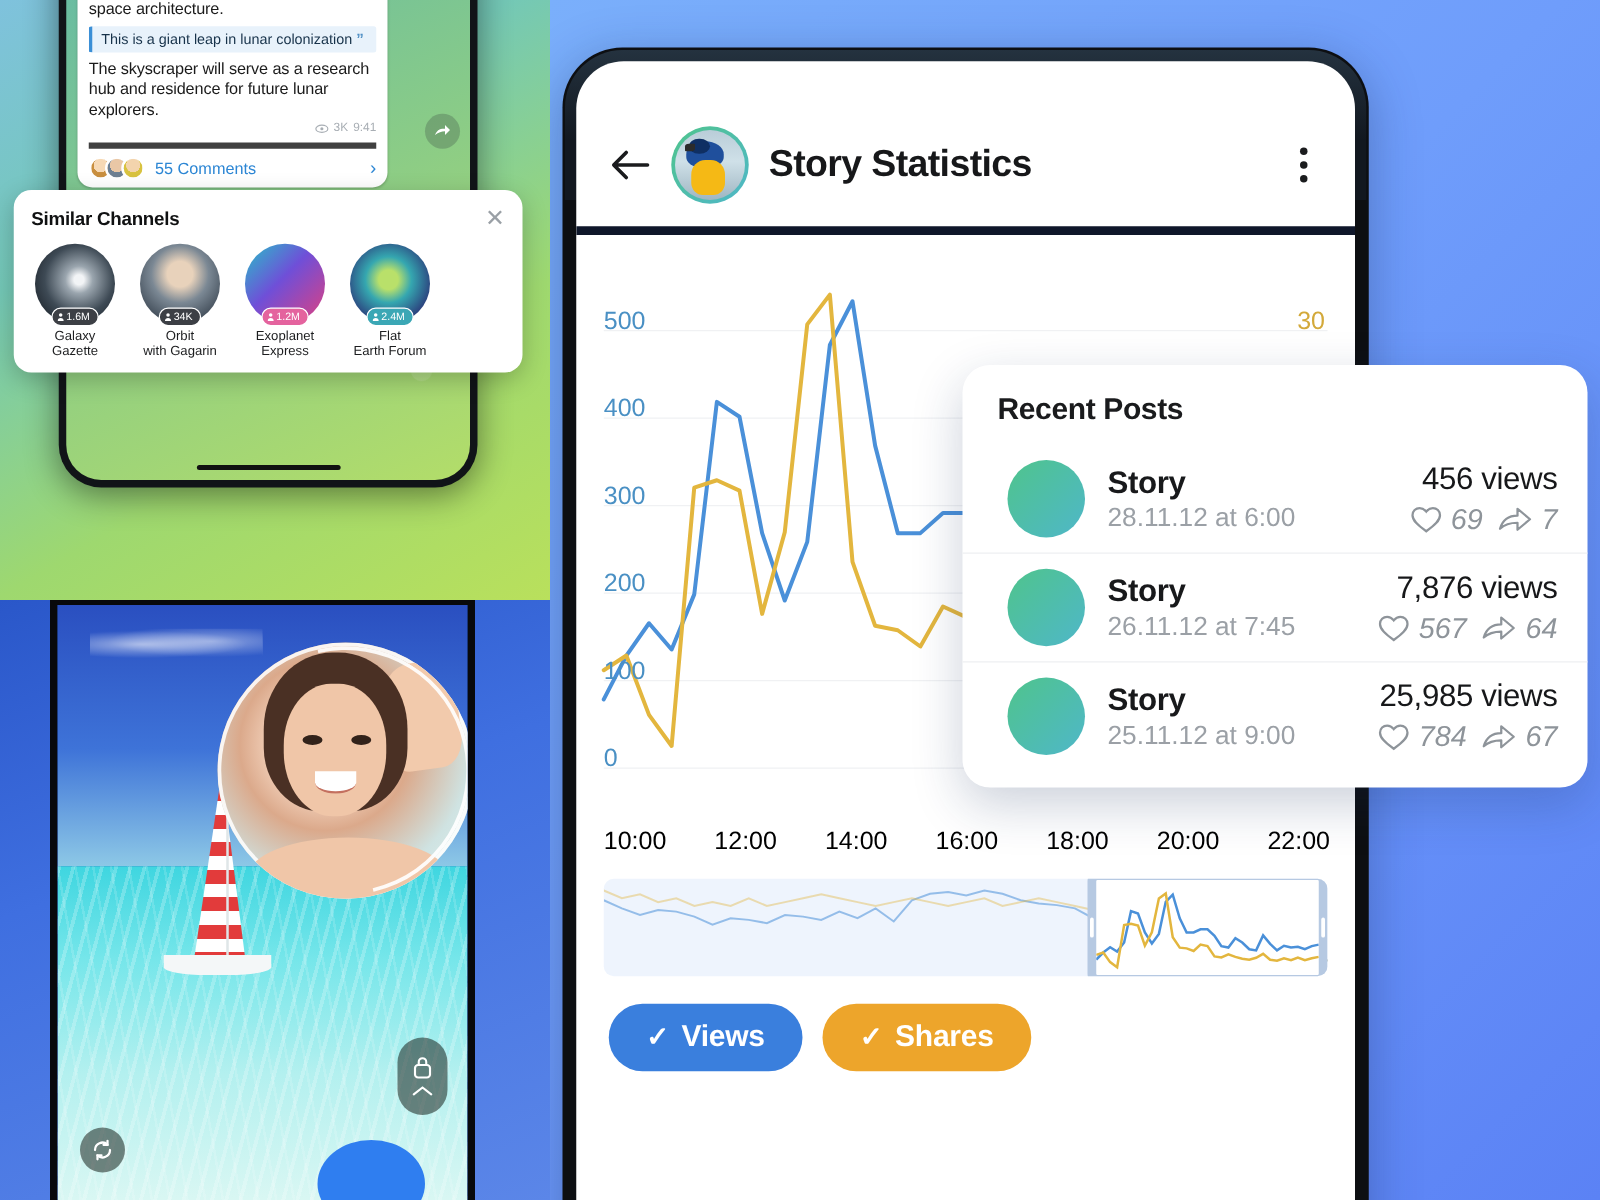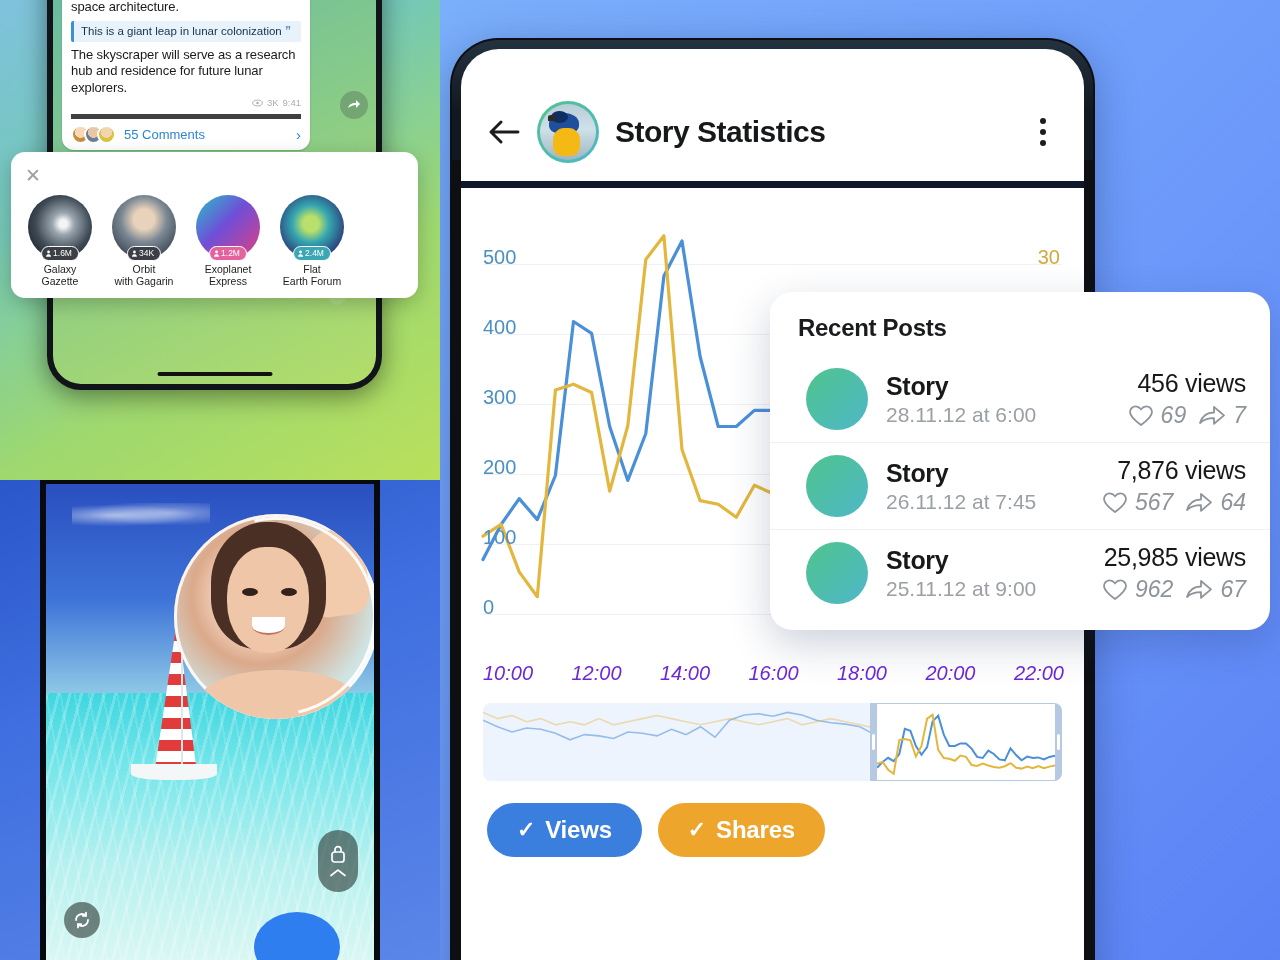--- a/index.html
+++ b/index.html
@@ -211,21 +211,21 @@
     background:#2b2b2b; border-radius:40% 10% 40% 10%; }
   .hdr-title{ font-size:30px; font-weight:700; color:#17181a; flex:1; letter-spacing:-.5px; }
   .kebab{ width:30px; display:flex; flex-direction:column; align-items:center; gap:5px; }
   .kebab i{ width:6px; height:6px; border-radius:50%; background:#1b1c1e; display:block; }
 
   .chart-wrap{ position:relative; padding: 12px 0 0 0; height: 468px; }
   .ytick{ position:absolute; left:22px; font-size:20px; color:#4a90c4; }
   .ytick-r{ position:absolute; right:24px; font-size:20px; color:#d3a93a; }
   .gline{ position:absolute; left:22px; right:22px; height:1px; background:#f0f1f3; }
   .xaxis{ display:flex; justify-content:space-between; padding: 6px 20px 0 22px;
-    font-size:20px; color:#6d28d9;font-style:italic; }
+    font-size:20px; color:#000000; }
   .xaxis span{ flex:1; text-align:left; }
   .xaxis span:last-child{ flex:0 0 auto; }
 
   .scrub{ margin: 18px 22px 0 22px; height:78px; position:relative;
     background:#eef4fd; border-radius:8px; overflow:hidden; }
   .scrub-win{ position:absolute; right:0; top:-6px; width:192px; height:90px;
     background:#fff; border:7px solid #b6c9e2; border-radius:8px; box-sizing:border-box; }
   .scrub-win::before,.scrub-win::after{ content:""; position:absolute; top:50%;
     transform:translateY(-50%); width:3px; height:16px; background:#fff; border-radius:2px; }
   .scrub-win::before{ left:-5px; } .scrub-win::after{ right:-5px; }
@@ -312,20 +312,21 @@
         </div>
         <div class="joined">You joined the channel</div>
         <div id="home-ind"></div>
       </div>
     </div>
 
     <div id="tl-sheet">
       <div id="sheet-inner" style="pointer-events:auto;">
         <span class="sheet-tip"></span>
         <div class="sheet-head">
+          <span class="sheet-title">Similar Channels</span>
           <span class="sheet-x">✕</span>
         </div>
         <div class="chan-row" id="chan-row">
             <div class="chan">
               <div class="chan-av av1">
                 <span class="badge b-dark">
                   <svg class="pi" viewBox="0 0 6 8">
                     <circle cx="3" cy="2.2" r="1.7" fill="#fff"></circle>
                     <path d="M0 8c0-2 1.4-3 3-3s3 1 3 3z" fill="#fff"></path>
                   </svg>
@@ -566,21 +567,21 @@
             <span class="p-title" style="display:block">Story</span>
             <span class="p-date" style="display:block">25.11.12 at 9:00</span>
           </span>
           <span class="p-right">
             <span class="p-views" style="display:block">25,985 views</span>
             <span class="p-stats">
               <span class="sgrp">
                 <svg width="26" height="23" viewBox="0 0 26 23">
                   <path d="M13 21C6 16 2 12.4 2 8.1 2 4.8 4.6 2.4 7.7 2.4c1.9 0 3.8 1 5.3 2.9 1.5-1.9 3.4-2.9 5.3-2.9 3.1 0 5.7 2.4 5.7 5.7C24 12.4 20 16 13 21z" fill="none" stroke="#8e949a" stroke-width="1.8"></path>
                 </svg>
-                <span>962</span>
+                <span>784</span>
               </span>
               <span class="sgrp">
                 <svg width="28" height="23" viewBox="0 0 28 23">
                   <path d="M2 19c2.5-8.5 8-10.5 14-10.5V3l10 8.4-10 8.4v-5.6C10.5 14.2 5.6 15.6 2 19z" fill="none" stroke="#8e949a" stroke-width="1.8" stroke-linejoin="round"></path>
                 </svg>
                 <span>67</span>
               </span>
             </span>
           </span>
         </div>

